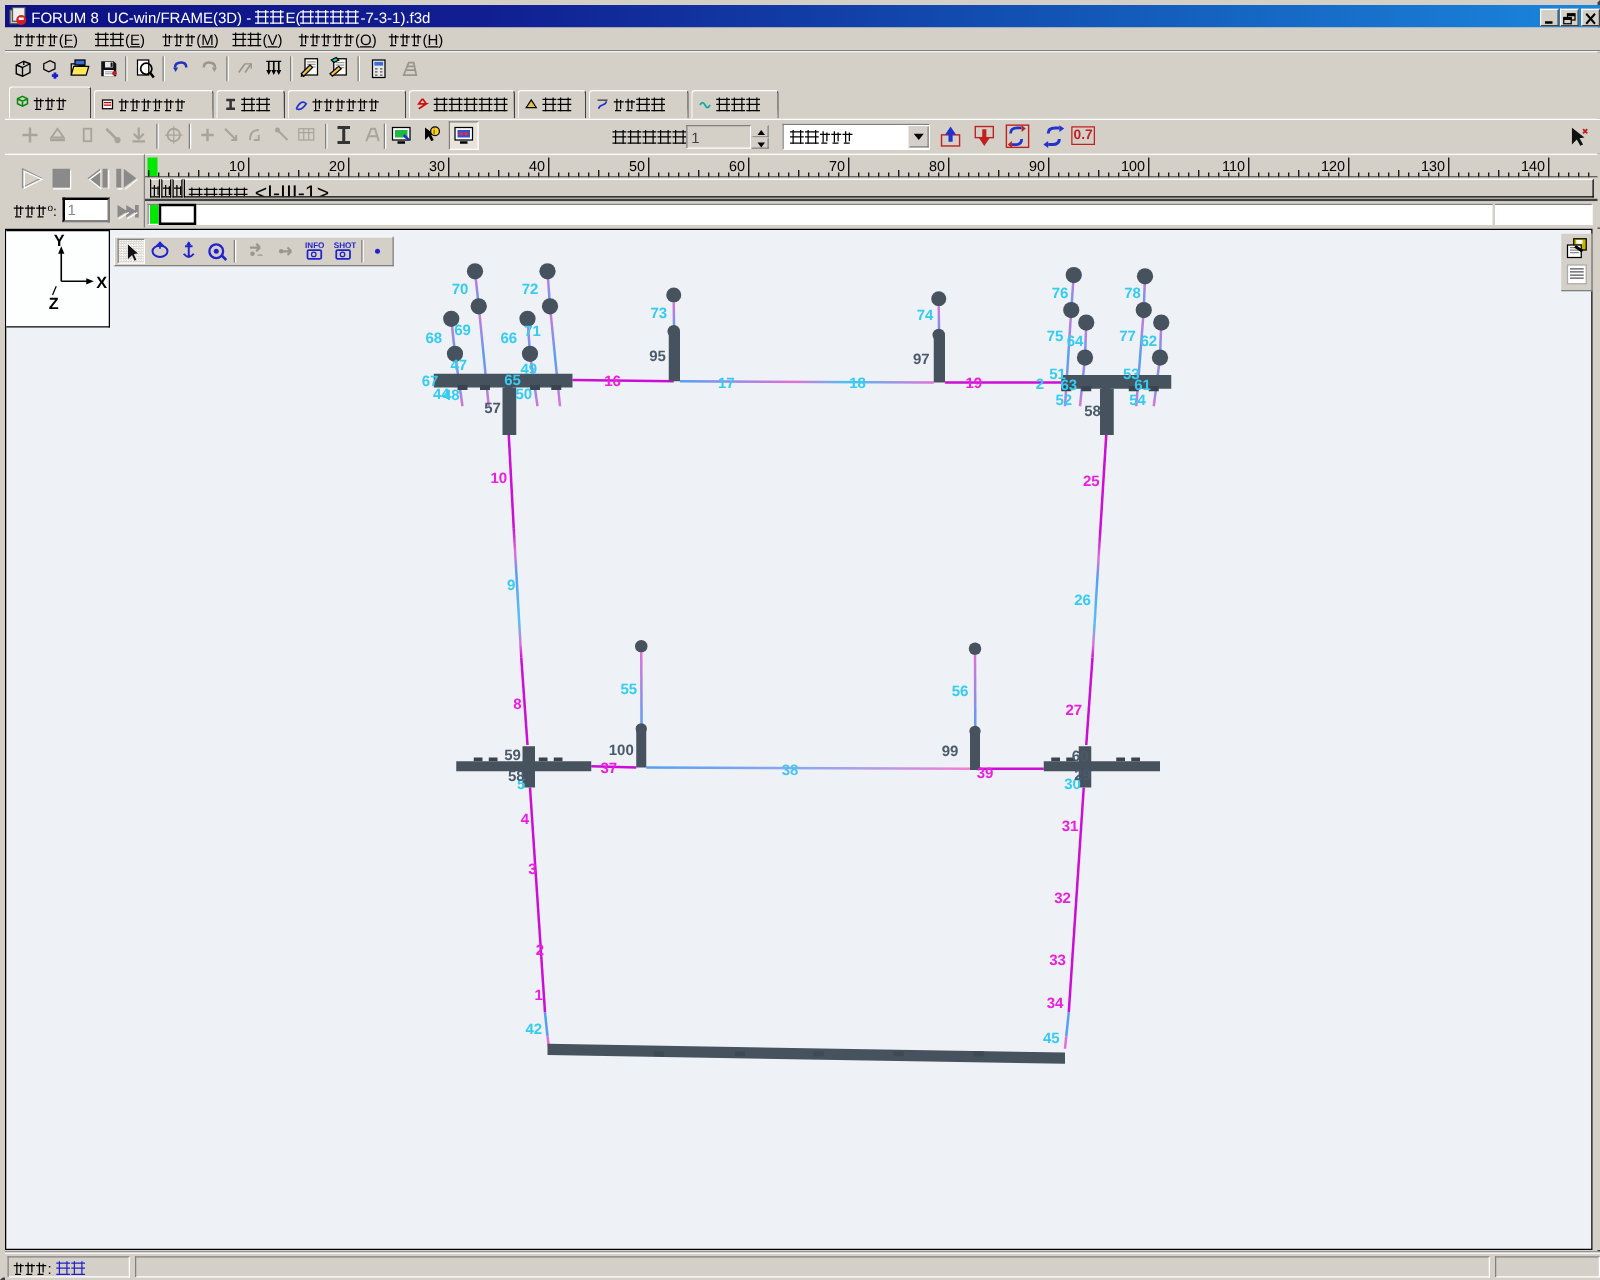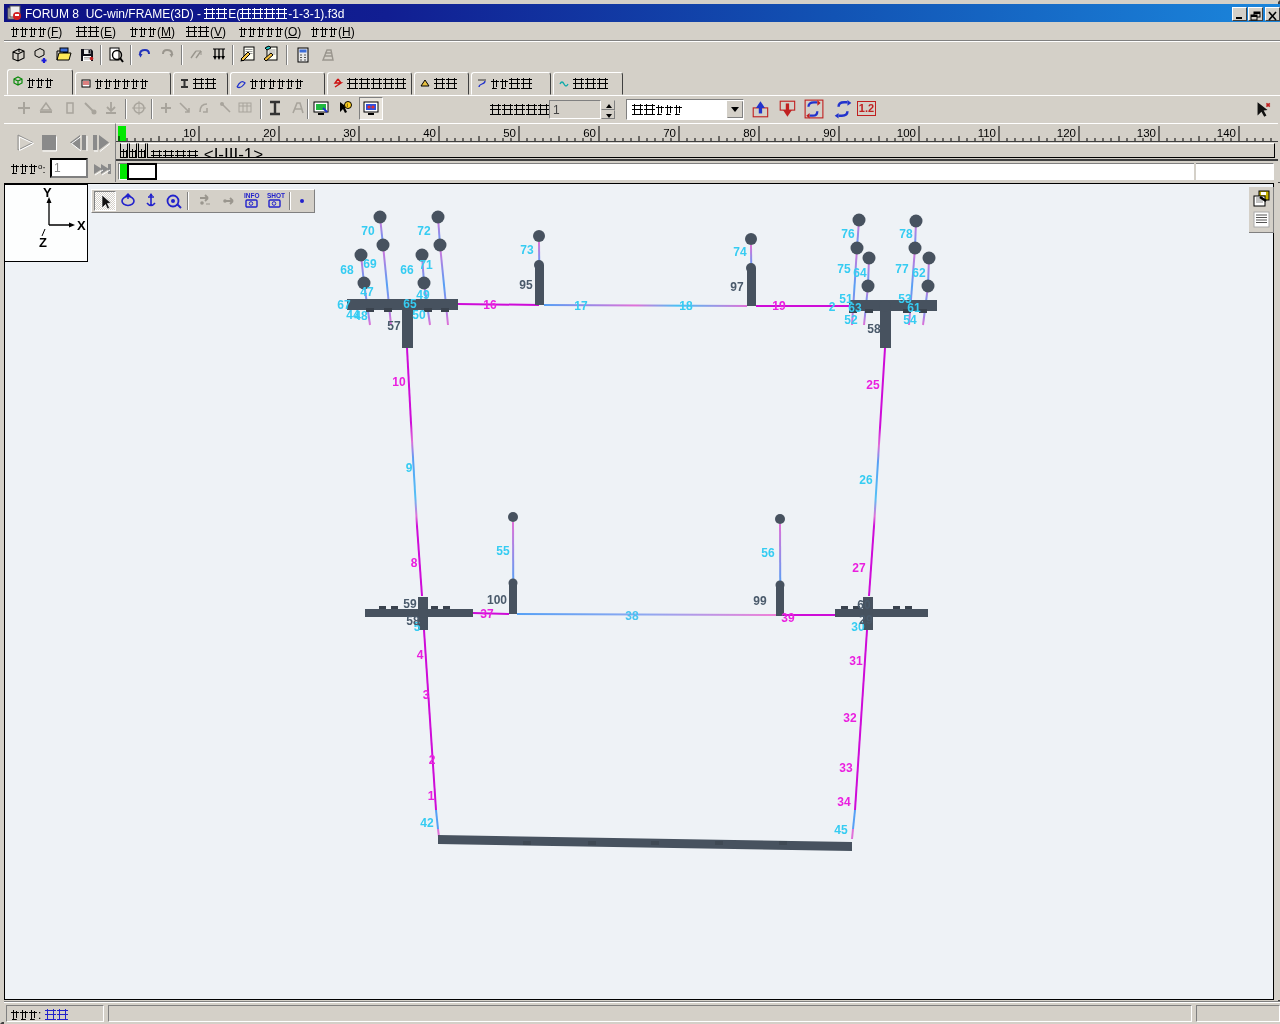--- a/index.html
+++ b/index.html
@@ -14,21 +14,21 @@
 .sep{width:2px;border-left:1px solid #808080;border-right:1px solid #fff}
 </style></head><body>
 <div class="win">
     <div class="ab" style="left:2px;top:2px;width:1276px;height:18px;background:linear-gradient(90deg,#0d1184 0%,#111e92 30%,#1253b4 65%,#1b86dc 100%)">
 <svg class="ab" style="left:3px;top:1px" width="16" height="16" viewBox="0 0 16 16">
 <rect x="1" y="3" width="10" height="11" fill="#c8c8c8" stroke="#555"></rect>
 <rect x="3" y="1" width="10" height="11" fill="#eee" stroke="#555"></rect>
 <circle cx="10" cy="11" r="4" fill="#d42020"></circle>
 <rect x="8" y="9" width="4" height="2" fill="#fff"></rect>
 </svg>
-<div class="ab" style="left:21px;top:3px;color:#fff;font-size:12px;white-space:nowrap">FORUM 8&nbsp;&nbsp;UC-win/FRAME(3D) - <i class="jk"></i><i class="jk"></i><span class="as">E(</span><i class="jk"></i><i class="jk"></i><i class="jk"></i><i class="jk"></i><span class="as">-1-3-1).f3d</span></div>
+<div class="ab" style="left:21px;top:3px;color:#fff;font-size:12px;white-space:nowrap">FORUM 8&nbsp;&nbsp;UC-win/FRAME(3D) - <i class="jk"></i><i class="jk"></i><span class="as">E(</span><i class="jk"></i><i class="jk"></i><i class="jk"></i><i class="jk"></i><span class="as">-7-3-1).f3d</span></div>
       <div class="ab rz2" style="left:1228px;top:3px;width:15px;height:14px;background:#d4d0c8;border-color:#fff #404040 #404040 #fff">
         <div class="ab" style="left:3px;top:9px;width:6px;height:2px;background:#000"></div>
       </div>
       <div class="ab rz2" style="left:1244px;top:3px;width:15px;height:14px;background:#d4d0c8;border-color:#fff #404040 #404040 #fff"><svg width="13" height="12">
           <rect x="5" y="2" width="6" height="5" fill="none" stroke="#000"></rect>
           <rect x="5" y="2" width="6" height="2" fill="#000"></rect>
           <rect x="2" y="5" width="6" height="5" fill="#d4d0c8" stroke="#000"></rect>
           <rect x="2" y="5" width="6" height="2" fill="#000"></rect>
         </svg></div>
       <div class="ab rz2" style="left:1261px;top:3px;width:15px;height:14px;background:#d4d0c8;border-color:#fff #404040 #404040 #fff"><svg width="13" height="12">
@@ -265,21 +265,21 @@
       </svg>
       <svg class="ab" style="left:800px;top:3px" width="20" height="20" viewBox="0 0 18 18">
         <rect x="1" y="1" width="16" height="16" fill="none" stroke="#c02020"></rect>
         <path d="M4 7 Q4 3 9 3 l3 0 M12 11 Q12 15 8 15 l-3 0" fill="none" stroke="#2233cc" stroke-width="2"></path>
         <path d="M12 1 l3 2.5 -3 2.5 Z M5 12.5 l-3 2.5 3 2.5 Z" fill="#c02020"></path>
       </svg>
       <svg class="ab" style="left:829px;top:3px" width="20" height="20" viewBox="0 0 18 18">
         <path d="M5 7 Q5 3 10 3 l3 0 M13 11 Q13 15 8 15 l-3 0" fill="none" stroke="#2233cc" stroke-width="2.2"></path>
         <path d="M13 1 l3.5 2.5 -3.5 2.5 Z M5 12.5 l-3.5 2.5 3.5 2.5 Z" fill="#2233cc"></path>
       </svg>
-      <div class="ab" style="left:853px;top:5px;width:19px;height:15px;border:1px solid #c02020;color:#c02020;font-size:11px;font-weight:bold;text-align:center;line-height:13px">1.2</div>
+      <div class="ab" style="left:853px;top:5px;width:19px;height:15px;border:1px solid #c02020;color:#c02020;font-size:11px;font-weight:bold;text-align:center;line-height:13px">0.7</div>
       <svg class="ab" style="left:1248px;top:4px" width="20" height="20" viewBox="0 0 18 18">
         <path d="M5 2 L5 14 L8.5 10.5 L11 15 L13 14 L10.5 9.5 L14 9 Z" fill="#111"></path>
         <path d="M13 3 l3 3 M16 3 l-3 3" stroke="#c02020" stroke-width="1.4"></path>
       </svg>
     </div>
     <div class="ab" style="left:2px;top:121px;width:1276px;height:59px;background:#d4d0c8">
       <div class="ab" style="left:0;top:0;width:112px;height:59px;border-top:1px solid #fff;border-right:1px solid #808080">
         <svg class="ab" style="left:0px;top:0px" width="112" height="58" viewBox="0 0 112 58">
           <path d="M14 11 L29 18.5 L14 26 Z" fill="#d4d0c8" stroke="#909090" stroke-width="1"></path>
           <path d="M15.5 13 L29.5 19.5 L15.5 26.5 Z" fill="none" stroke="#fff" stroke-width="1"></path>

